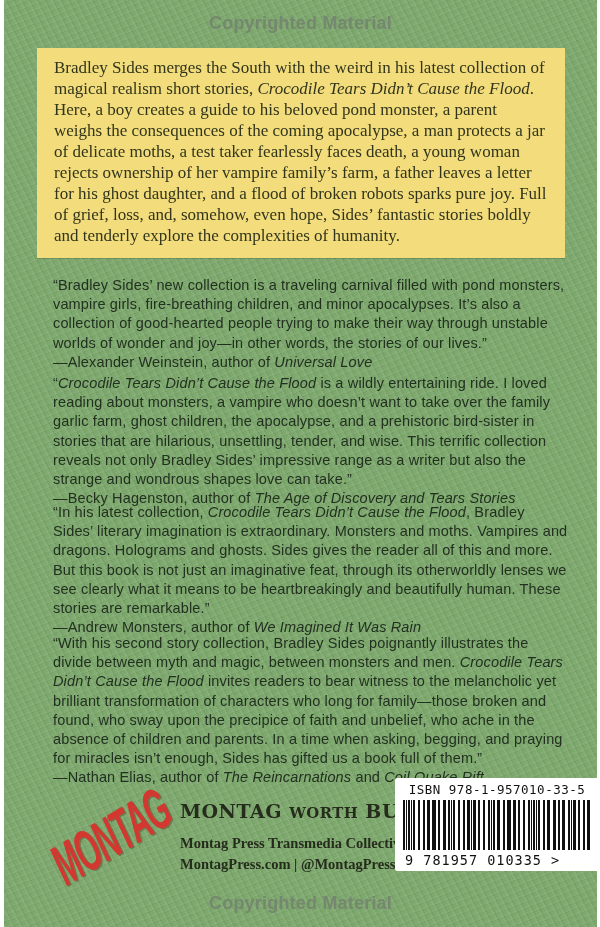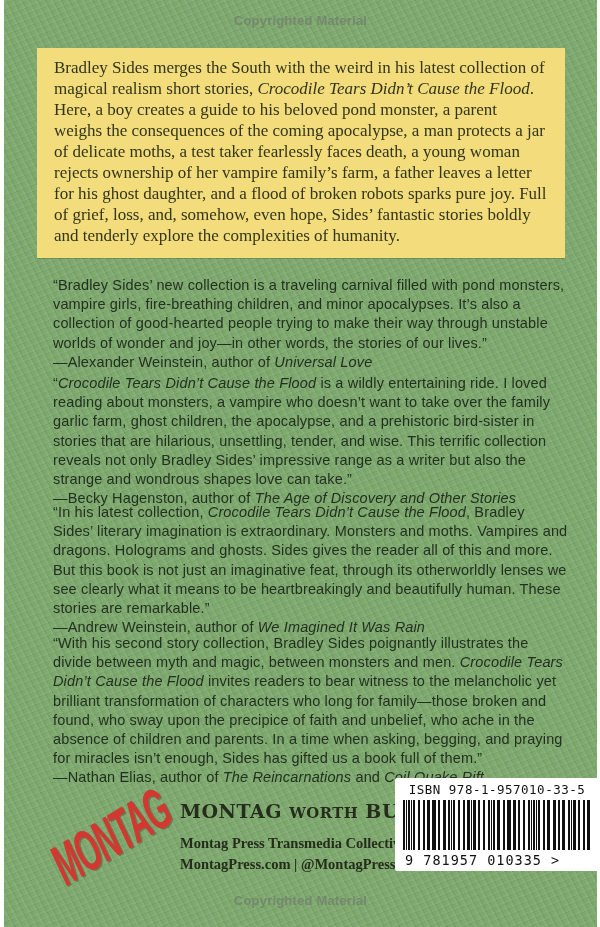--- a/index.html
+++ b/index.html
@@ -24,21 +24,21 @@
     background:
       repeating-linear-gradient(63deg, rgba(255,255,255,0.05) 0 2px, rgba(0,0,0,0.035) 2px 4px, rgba(255,255,255,0.0) 4px 7px),
       repeating-linear-gradient(-21deg, rgba(20,60,20,0.05) 0 1px, rgba(255,255,255,0.04) 1px 3px, rgba(0,0,0,0.0) 3px 6px),
       var(--green-background);
     border-left:4px solid #ffffff;
     border-right:3px solid #ffffff;
   }
   .copyright{
     position:absolute;left:0;width:100%;
     text-align:center;
-    font-size:13px;font-weight:bold;
+    font-size:18px;font-weight:bold;
     color:var(--copyright-gray);
     letter-spacing:0.2px;
   }
   .copyright.top{top:13px;}
   .copyright.bottom{top:893px;}
 
   .synopsis-box{
     position:absolute;left:33px;top:48px;
     width:528px;height:210px;
     background:var(--synopsis-background);
@@ -143,26 +143,26 @@
     <p><span>Bradley Sides merges the South with the weird in his latest collection of magical realism short stories, </span><span class="it">Crocodile Tears Didn’t Cause the Flood</span><span>. Here, a boy creates a guide to his beloved pond monster, a parent weighs the consequences of the coming apocalypse, a man protects a jar of delicate moths, a test taker fearlessly faces death, a young woman rejects ownership of her vampire family’s farm, a father leaves a letter for his ghost daughter, and a flood of broken robots sparks pure joy. Full of grief, loss, and, somehow, even hope, Sides’ fantastic stories boldly and tenderly explore the complexities of humanity.</span></p>
   </div>
 
   <div class="blurb blurb-1">
     <p class="quote"><span>“Bradley Sides’ new collection is a traveling carnival filled with pond monsters, vampire girls, fire-breathing children, and minor apocalypses. It’s also a collection of good-hearted people trying to make their way through unstable worlds of wonder and joy—in other words, the stories of our lives.”</span></p>
     <p class="attr"><span>—Alexander Weinstein, author of </span><span class="it">Universal Love</span></p>
   </div>
 
   <div class="blurb blurb-2">
     <p class="quote"><span>“</span><span class="it">Crocodile Tears Didn’t Cause the Flood</span><span> is a wildly entertaining ride. I loved reading about monsters, a vampire who doesn’t want to take over the family garlic farm, ghost children, the apocalypse, and a prehistoric bird-sister in stories that are hilarious, unsettling, tender, and wise. This terrific collection reveals not only Bradley Sides’ impressive range as a writer but also the strange and wondrous shapes love can take.”</span></p>
-    <p class="attr"><span>—Becky Hagenston, author of </span><span class="it">The Age of Discovery and Other Stories</span></p>
+    <p class="attr"><span>—Becky Hagenston, author of </span><span class="it">The Age of Discovery and Tears Stories</span></p>
   </div>
 
   <div class="blurb blurb-3">
     <p class="quote"><span>“In his latest collection, </span><span class="it">Crocodile Tears Didn’t Cause the Flood</span><span>, Bradley Sides’ literary imagination is extraordinary. Monsters and moths. Vampires and dragons. Holograms and ghosts. Sides gives the reader all of this and more. But this book is not just an imaginative feat, through its otherworldly lenses we see clearly what it means to be heartbreakingly and beautifully human. These stories are remarkable.”</span></p>
-    <p class="attr"><span>—Andrew Weinstein, author of </span><span class="it">We Imagined It Was Rain</span></p>
+    <p class="attr"><span>—Andrew Monsters, author of </span><span class="it">We Imagined It Was Rain</span></p>
   </div>
 
   <div class="blurb blurb-4">
     <p class="quote"><span>“With his second story collection, Bradley Sides poignantly illustrates the divide between myth and magic, between monsters and men. </span><span class="it">Crocodile Tears Didn’t Cause the Flood</span><span> invites readers to bear witness to the melancholic yet brilliant transformation of characters who long for family—those broken and found, who sway upon the precipice of faith and unbelief, who ache in the absence of children and parents. In a time when asking, begging, and praying for miracles isn’t enough, Sides has gifted us a book full of them.”</span></p>
     <p class="attr"><span>—Nathan Elias, author of </span><span class="it">The Reincarnations</span><span> and </span><span class="it">Coil Quake Rift</span></p>
   </div>
 
   <div class="logo">MONTAG</div>
 
   <div class="pub-info">

